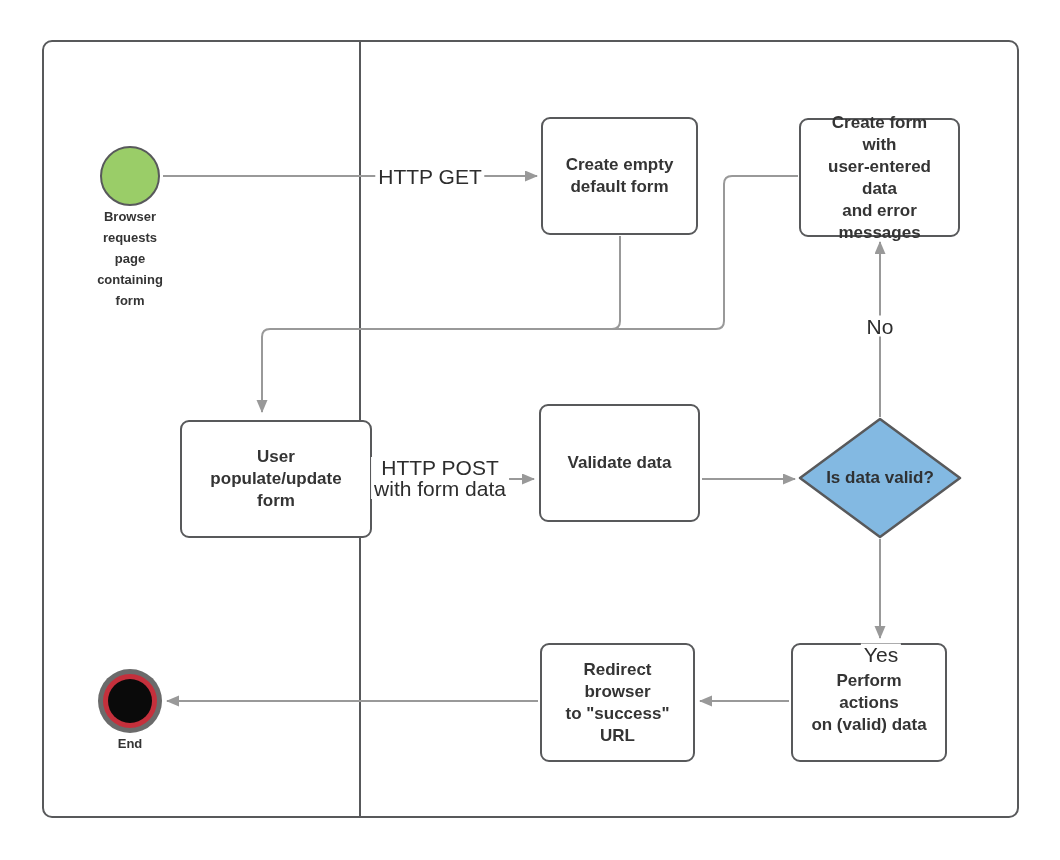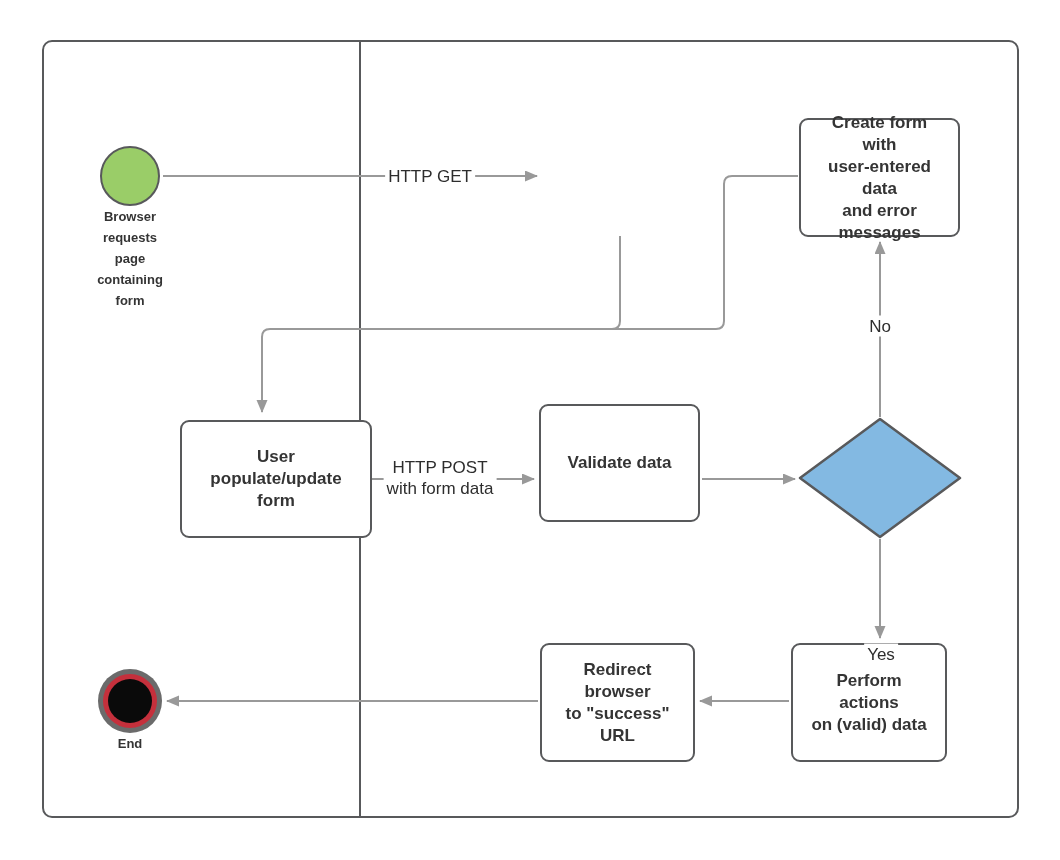--- a/index.html
+++ b/index.html
@@ -42,21 +42,21 @@
   .end-ring-red{position:absolute;inset:5px;border-radius:50%;background:#C5303C;}
   .end-core{position:absolute;inset:10px;border-radius:50%;background:#0a0a0a;}
   .free-label{
     position:absolute;transform:translateX(-50%);
     font-weight:bold;font-size:13px;line-height:21px;color:#343434;
     text-align:center;white-space:pre-line;
   }
   .edge-label{
     position:absolute;transform:translate(-50%,-50%);
     background:#ffffff;padding:0 3px;
-    font-size:17px;line-height:21px;color:#2d2d2d;text-align:center;white-space:pre-line;
+    font-size:21px;line-height:21px;color:#2d2d2d;text-align:center;white-space:pre-line;
   }
 </style>
 </head>
 <body>
 
 <div class="canvas">
 
   <div class="frame"></div>
   <div class="lane-divider"></div>
 
@@ -80,32 +80,35 @@
     <polygon points="800,478 880,419 960,478 880,537" fill="#83B9E2" stroke="#58595B" stroke-width="2.5" stroke-linejoin="round"></polygon>
   </svg>
 
   <div class="start-node" style="background: rgb(154, 205, 104);"></div>
   <div class="free-label" style="left:130px;top:206px;">Browser
 requests
 page
 containing
 form</div>
 
+  <div class="box" style="left:541px;top:117px;width:157px;height:118px;">Create empty
+default form</div>
 
   <div class="box" style="left:799px;top:118px;width:161px;height:119px;">Create form with
 user-entered data
 and error
 messages</div>
 
   <div class="box" style="left:180px;top:420px;width:192px;height:118px;">User
 populate/update
 form</div>
 
   <div class="box" style="left:539px;top:404px;width:161px;height:118px;">Validate data</div>
 
+  <div class="diamond-label">Is data valid?</div>
 
   <div class="box" style="left:791px;top:643px;width:156px;height:119px;">Perform actions
 on (valid) data</div>
 
   <div class="box" style="left:540px;top:643px;width:155px;height:119px;text-align:center;">Redirect browser
 to "success" URL</div>
 
   <div class="end-node">
     <div class="end-ring-red" style="background: rgb(197, 48, 60);"></div>
     <div class="end-core"></div>

